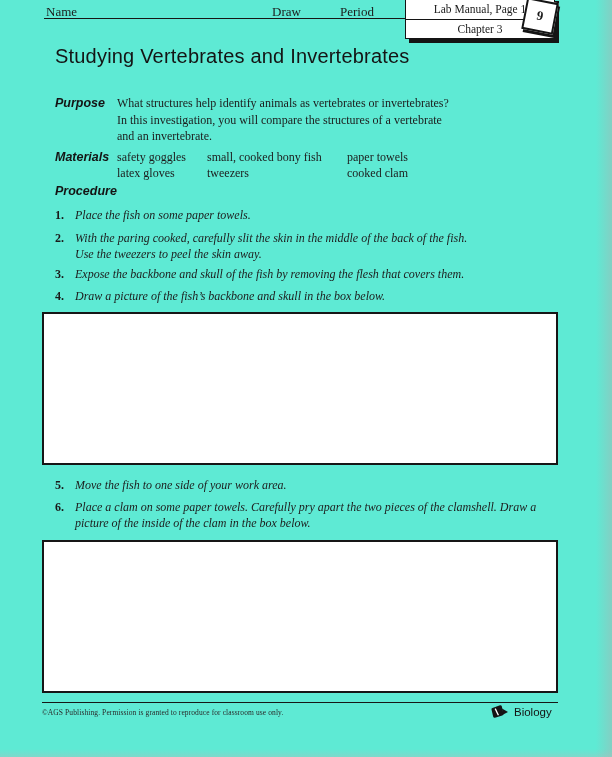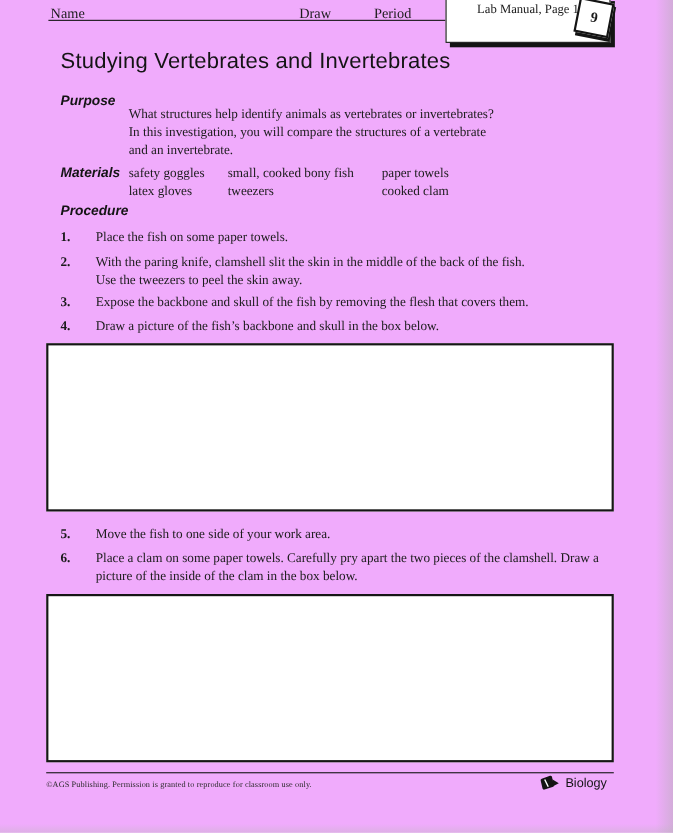--- a/index.html
+++ b/index.html
@@ -4,21 +4,21 @@
 <style>
   * { margin: 0; padding: 0; box-sizing: border-box; }
   html, body { width: 612px; height: 757px; }
   body {
     font-family: "Liberation Serif", serif;
     color: #1a1a1a;
     background: #fdfdfd;
     position: relative;
     overflow: hidden;
   }
-  .page { position: absolute; inset: 0; background: #f0abfc; }
+  .page { position: absolute; inset: 0; background: #5eead4; }
   .edge-right {
     position: absolute; top: 0; right: 0; width: 16px; height: 100%;
     background: linear-gradient(to right, rgba(190,190,190,0) 0%, rgba(175,175,175,0.45) 100%);
   }
   .edge-bottom {
     position: absolute; left: 0; bottom: 0; width: 100%; height: 8px;
     background: linear-gradient(to bottom, rgba(190,190,190,0) 0%, rgba(185,185,185,0.35) 100%);
   }
 
   
@@ -59,42 +59,42 @@
     font-family: "Liberation Sans", sans-serif;
     font-size: 20px; font-weight: normal; letter-spacing: 0.2px; color: #141414;
   }
 
   
   .sec-label {
     position: absolute; left: 55px;
     font-family: "Liberation Sans", sans-serif;
     font-size: 12.5px; font-weight: bold; font-style: italic; color: #141414;
   }
-  .lbl-purpose   { top: 84px; }
+  .lbl-purpose   { top: 96px; }
   .lbl-materials { top: 150px; }
   .lbl-procedure { top: 184px; }
 
   .body-text { font-size: 12px; line-height: 16.5px; white-space: pre-line; color: #1c1c1c; }
 
   .purpose-text { position: absolute; left: 117px; top: 95px; width: 380px; }
 
   .mat-col { position: absolute; top: 149px; line-height: 16px; }
   .mat-col-1 { left: 117px; }
   .mat-col-2 { left: 207px; }
   .mat-col-3 { left: 347px; text-align: right; }
 
   
   .step { position: absolute; left: 55px; width: 500px; }
   .step .num {
     position: absolute; left: 0; top: 0;
     font-weight: bold; font-size: 12px; line-height: 16px;
   }
   .step .txt {
-    display: block; margin-left: 32px;
-    font-size: 12px; line-height: 16px; white-space: pre-line; color: #1c1c1c;
+    display: block; margin-left: 20px;
+    font-size: 12px; line-height: 16px; white-space: pre-line; color: #1c1c1c; font-style: italic;
   }
   .s1 { top: 207px; }
   .s2 { top: 230px; }
   .s3 { top: 266px; }
   .s4 { top: 288px; }
   .s5 { top: 477px; }
   .s6 { top: 499px; }
 
   
   .draw-box {
@@ -130,20 +130,21 @@
   <div class="edge-right"></div>
   <div class="edge-bottom"></div>
 
   <span class="hdr-label hdr-name">Name</span>
   <span class="hdr-label hdr-date">Draw</span>
   <span class="hdr-label hdr-period">Period</span>
   <div class="hdr-rule"></div>
 
   <div class="chapter-box">
     <div class="row">Lab Manual, Page 1</div>
+    <div class="row">Chapter 3</div>
   </div>
   <div class="page-tab">9</div>
 
   <h1 class="title">Studying Vertebrates and Invertebrates</h1>
 
   <span class="sec-label lbl-purpose">Purpose</span>
   <div class="body-text purpose-text">What structures help identify animals as vertebrates or invertebrates?
 In this investigation, you will compare the structures of a vertebrate
 and an invertebrate.</div>
 
@@ -156,21 +157,21 @@
 cooked clam</div>
 
   <span class="sec-label lbl-procedure">Procedure</span>
 
   <div class="step s1">
     <span class="num">1.</span>
     <span class="txt">Place the fish on some paper towels.</span>
   </div>
   <div class="step s2">
     <span class="num">2.</span>
-    <span class="txt">With the paring knife, clamshell slit the skin in the middle of the back of the fish.
+    <span class="txt">With the paring cooked, carefully slit the skin in the middle of the back of the fish.
 Use the tweezers to peel the skin away.</span>
   </div>
   <div class="step s3">
     <span class="num">3.</span>
     <span class="txt">Expose the backbone and skull of the fish by removing the flesh that covers them.</span>
   </div>
   <div class="step s4">
     <span class="num">4.</span>
     <span class="txt">Draw a picture of the fish’s backbone and skull in the box below.</span>
   </div>

